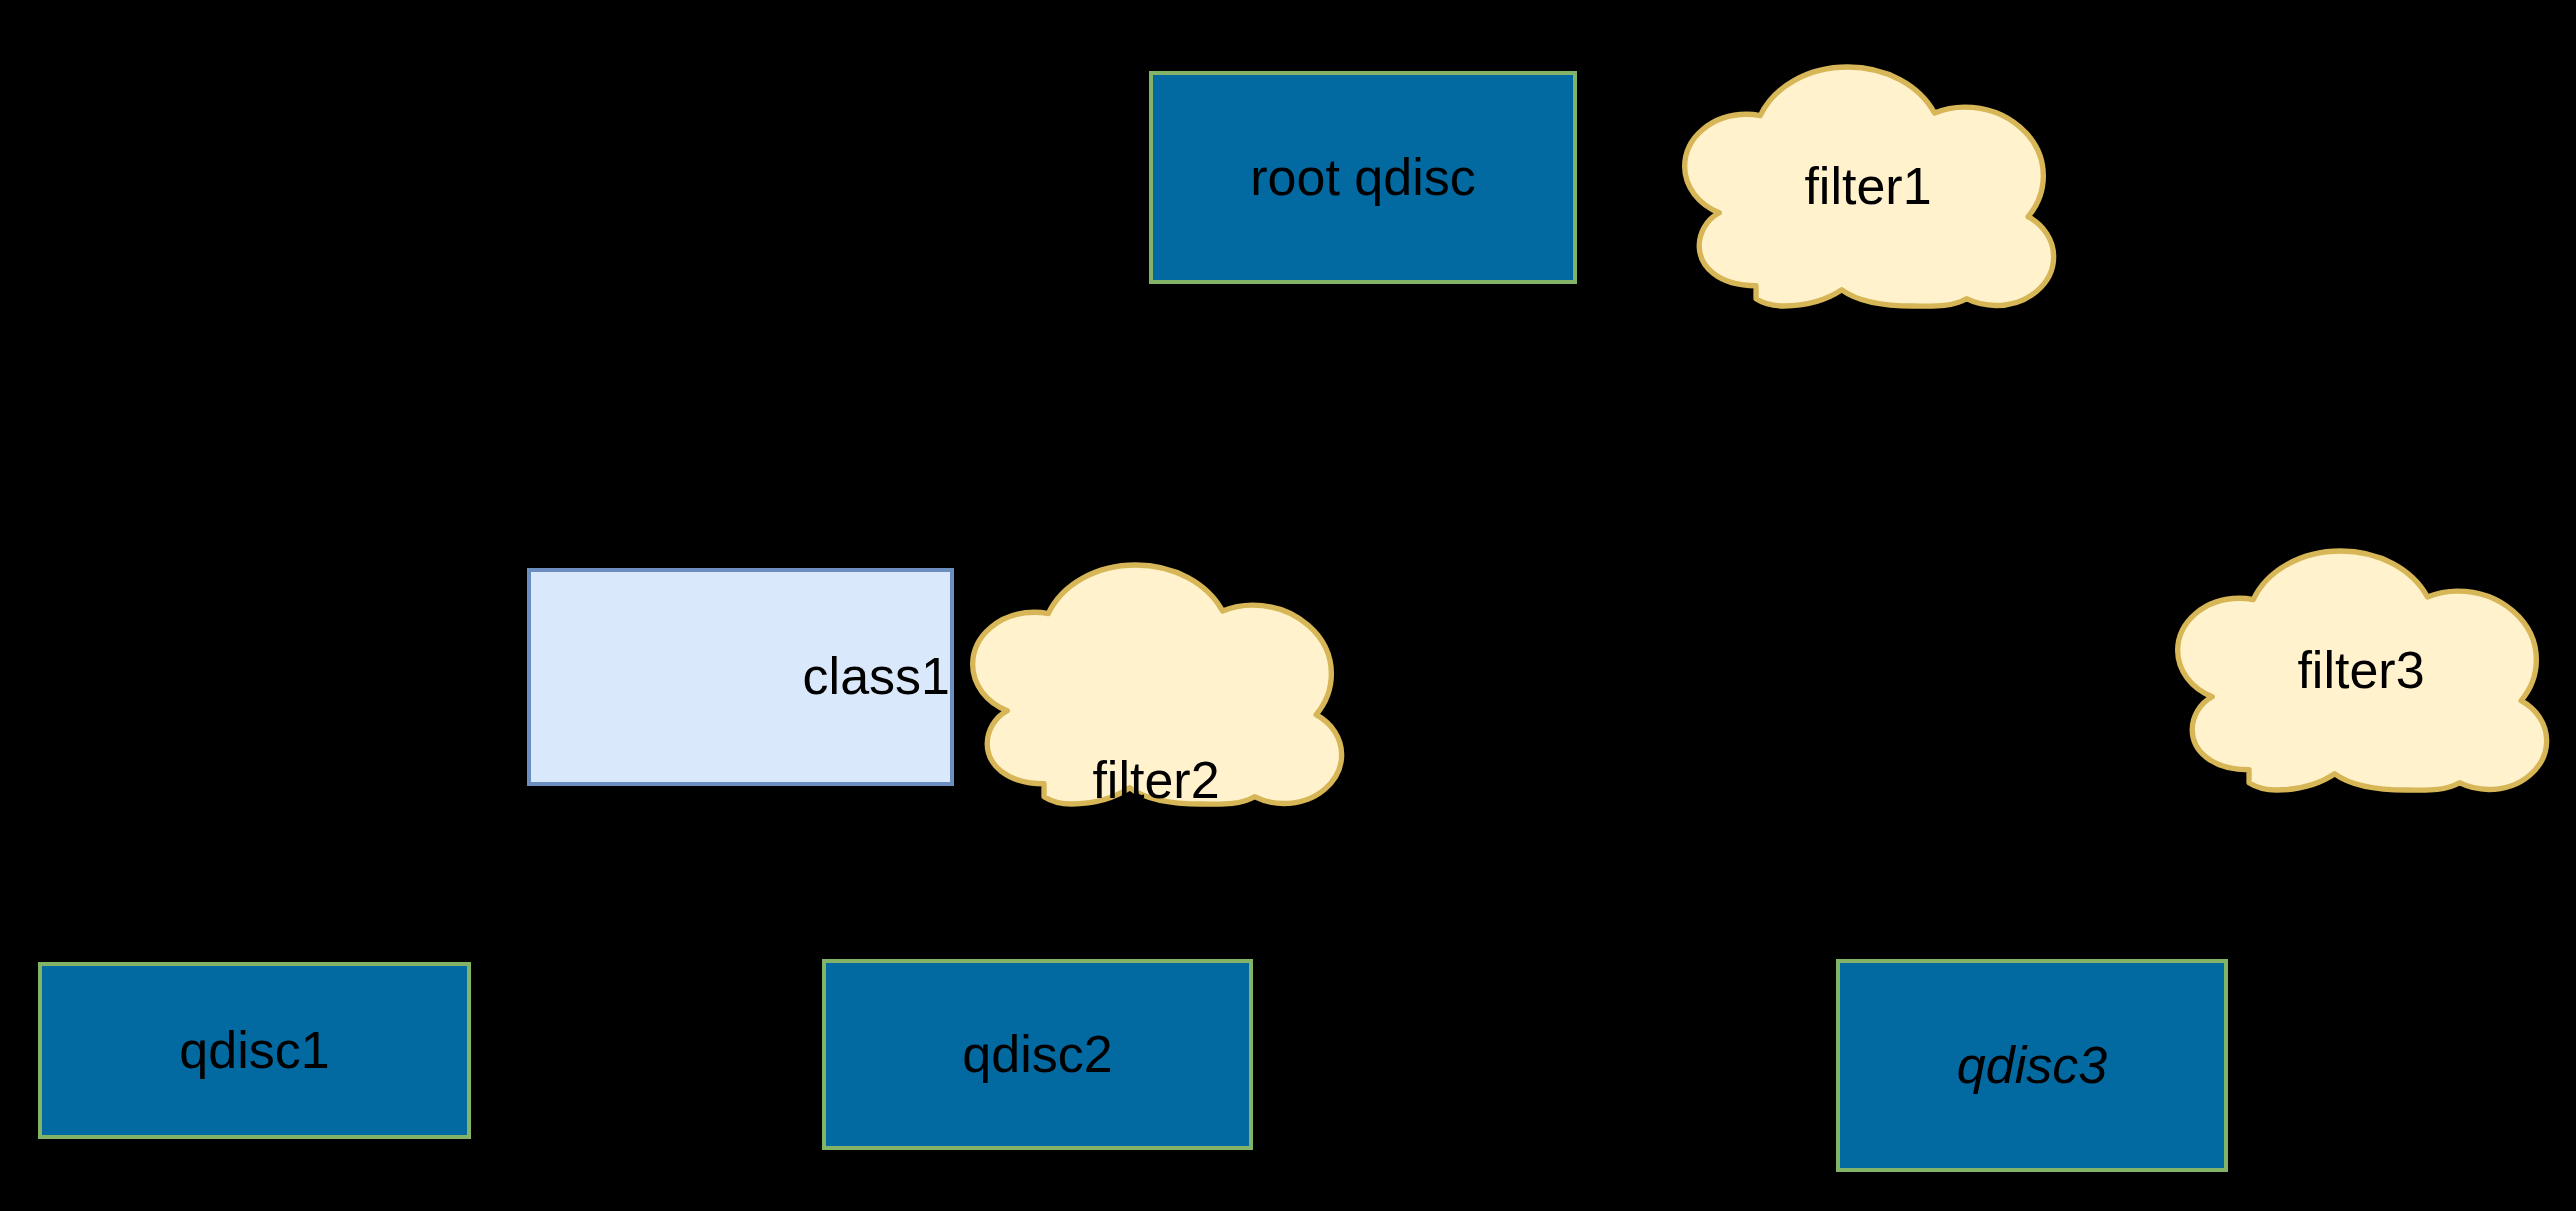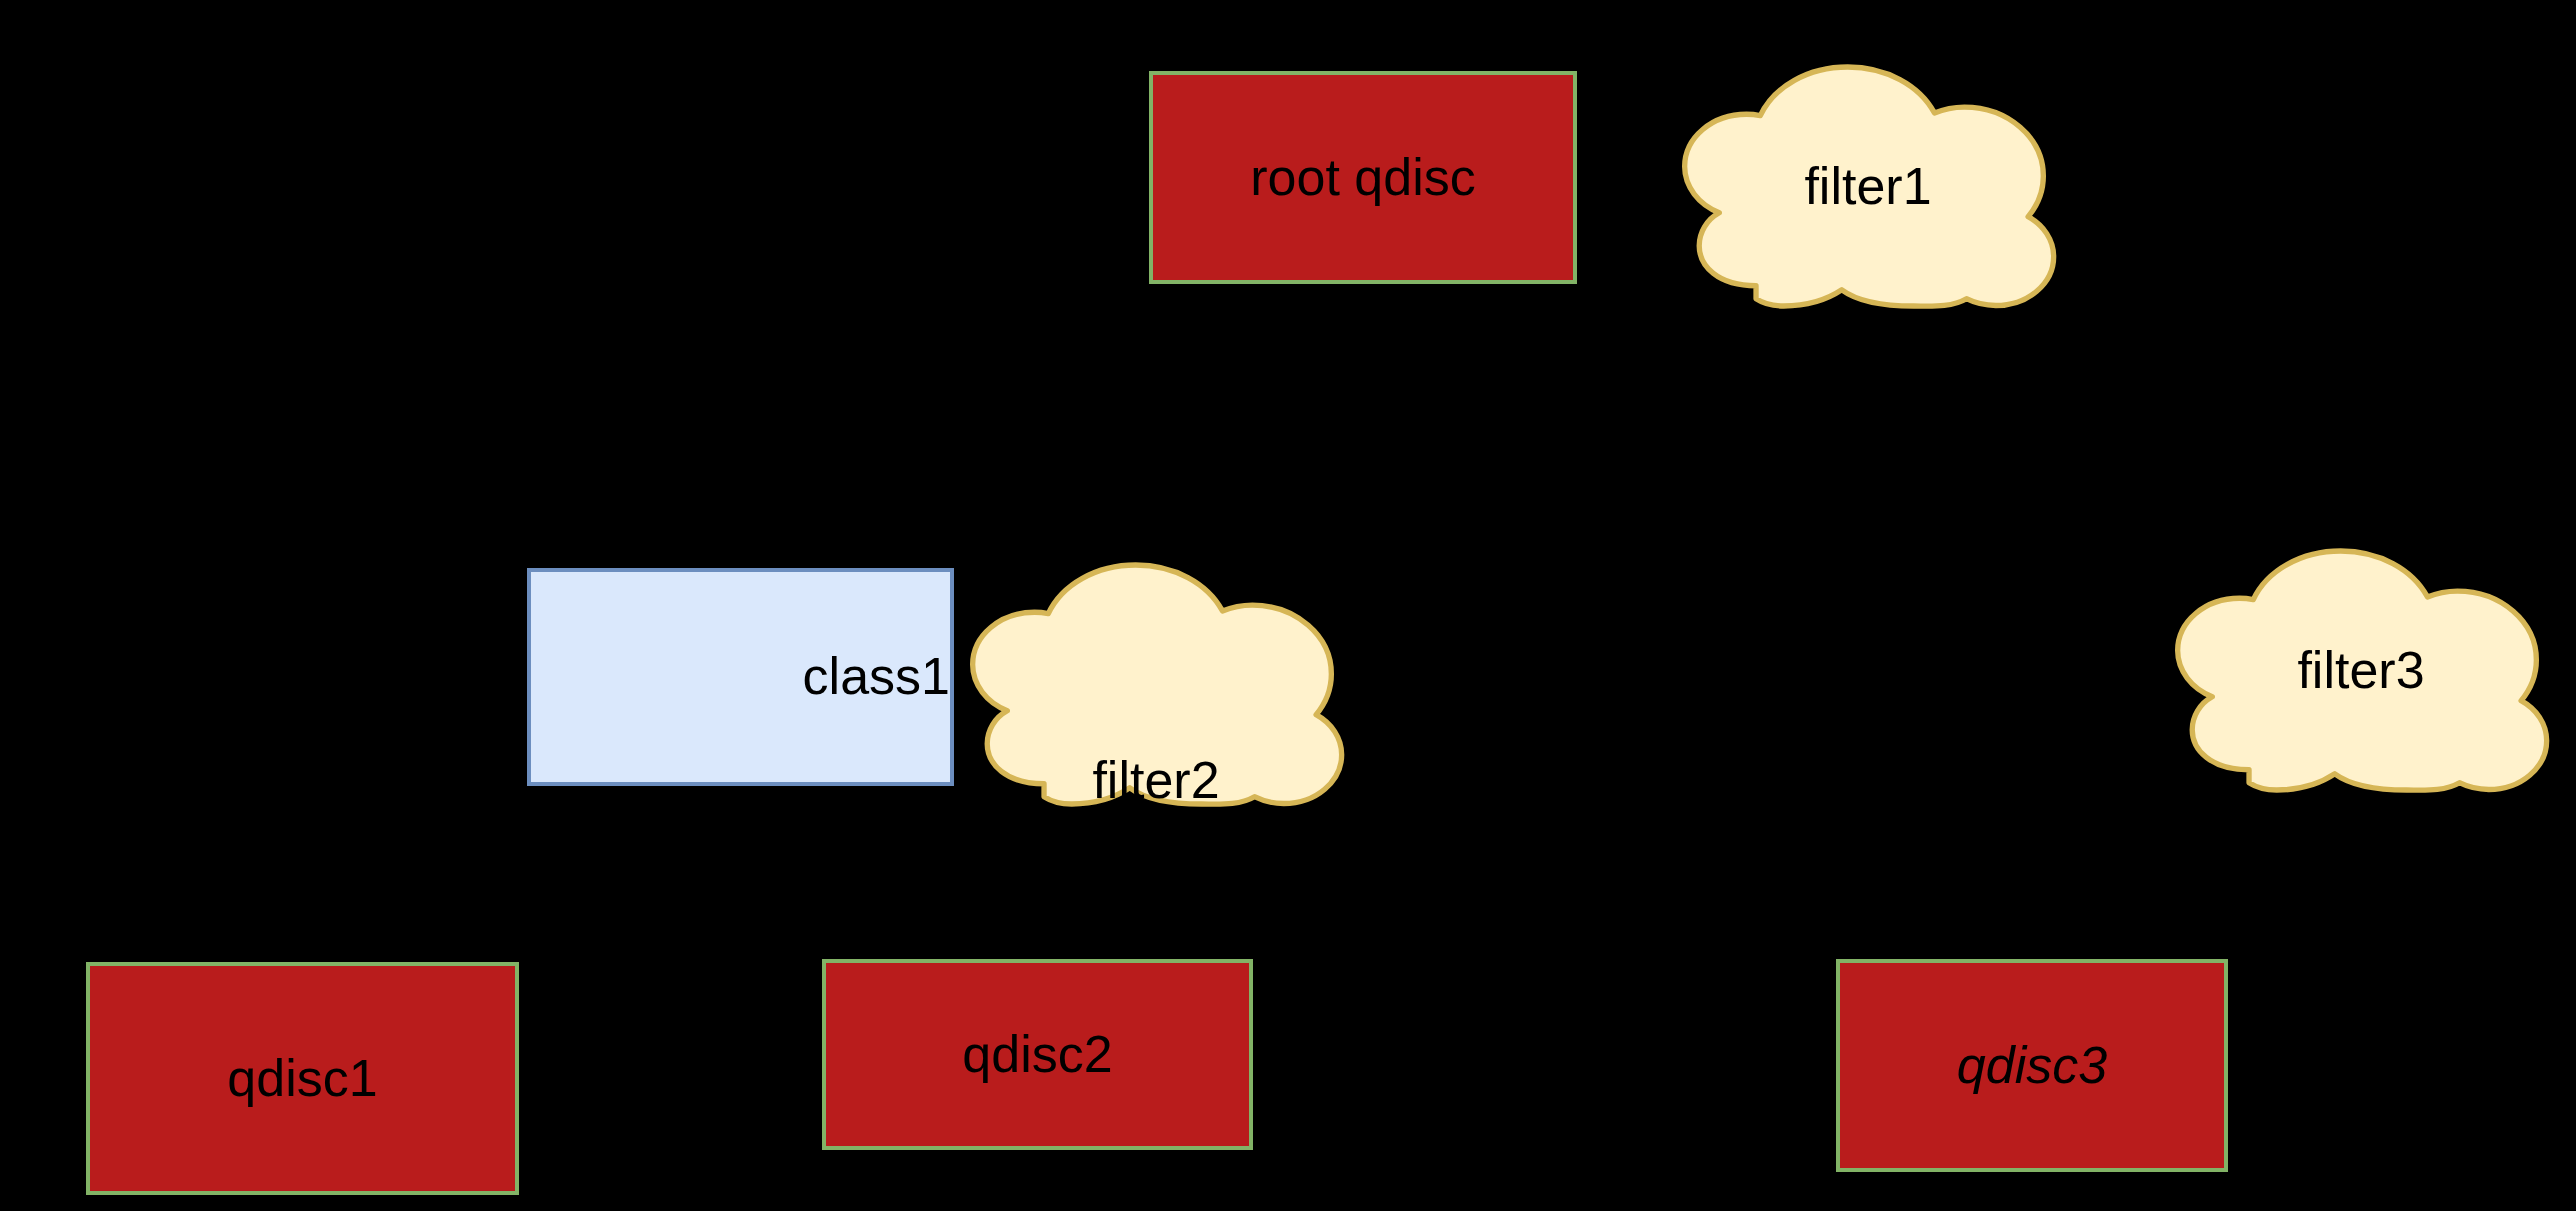--- a/index.html
+++ b/index.html
@@ -39,21 +39,21 @@
     letter-spacing: 0px;
     white-space: nowrap;
   }
 
   
   .rect {
     border-style: solid;
     border-width: 4.4px;
   }
   .rect-qdisc {
-    background: #b91c1c;
+    background: #0369a1;
     border-color: #82b366;
     justify-content: center;
   }
   .rect-class {
     background: #dae8fc;
     border-color: #6c8ebf;
   }
 
   
   .cloud {
@@ -183,21 +183,21 @@
                C 350.4 273.8 339.0 271.0 329.4 266.2
                C 312.0 276.4 288.6 274.4 270.0 274.4
                C 236.4 274.4 207.6 270.0 189.0 256.2
                C 173.4 266.6 150.0 274.4 123.6 274.4
                C 111.6 274.4 100.8 271.6 92.4 266.2
                Z" fill="#fff2cc" stroke="#d6b656" stroke-width="6" stroke-linejoin="round"></path>
     </svg>
     <span class="cloud-label">filter3</span>
   </div>
 
-  <div class="node rect rect-qdisc" id="n-qdisc1" style="left: 38px; top: 962px; width: 433px; height: 233px; margin-left: 48px;">
+  <div class="node rect rect-qdisc" id="n-qdisc1" style="left: 38px; top: 962px; width: 433px; height: 177px;">
     <span>qdisc1</span>
   </div>
 
   <div class="node rect rect-qdisc" id="n-qdisc2" style="left: 822px; top: 959px; width: 431px; height: 191px;">
     <span>qdisc2</span>
   </div>
 
   <div class="node rect rect-qdisc" id="n-qdisc3" style="left: 1836px; top: 959px; width: 392px; height: 213px; font-style: italic;">
     <span>qdisc3</span>
   </div>

